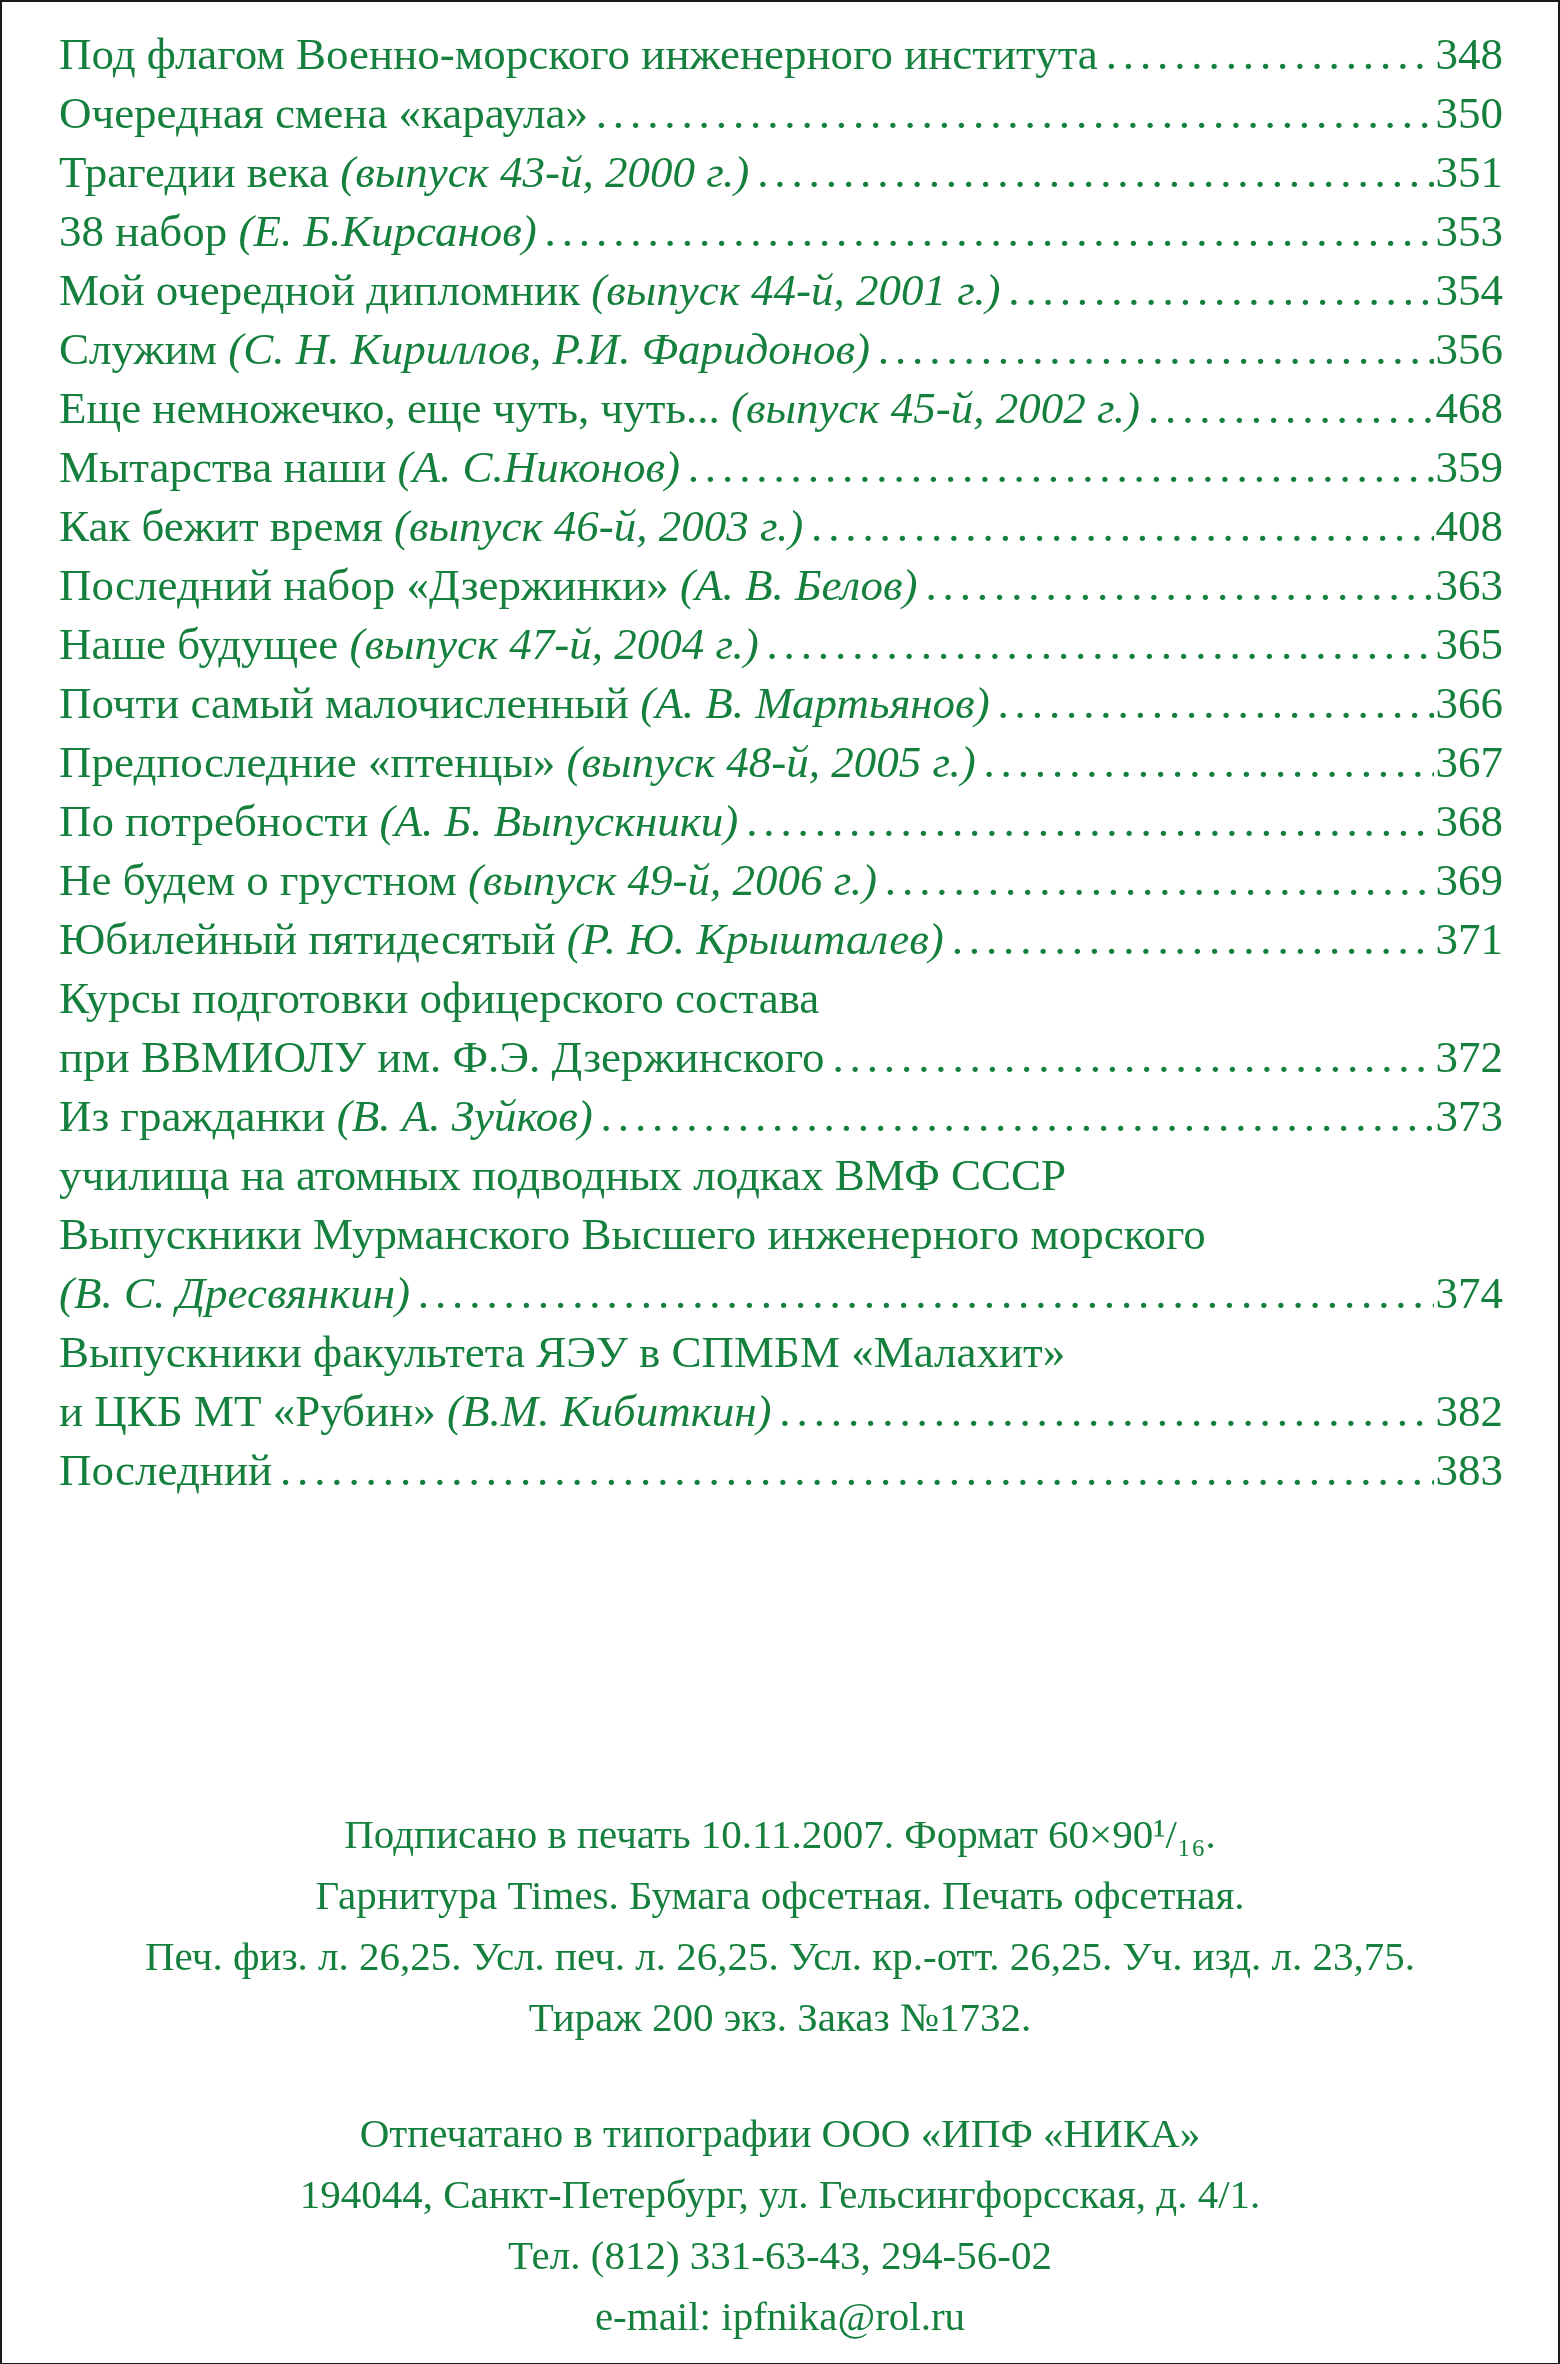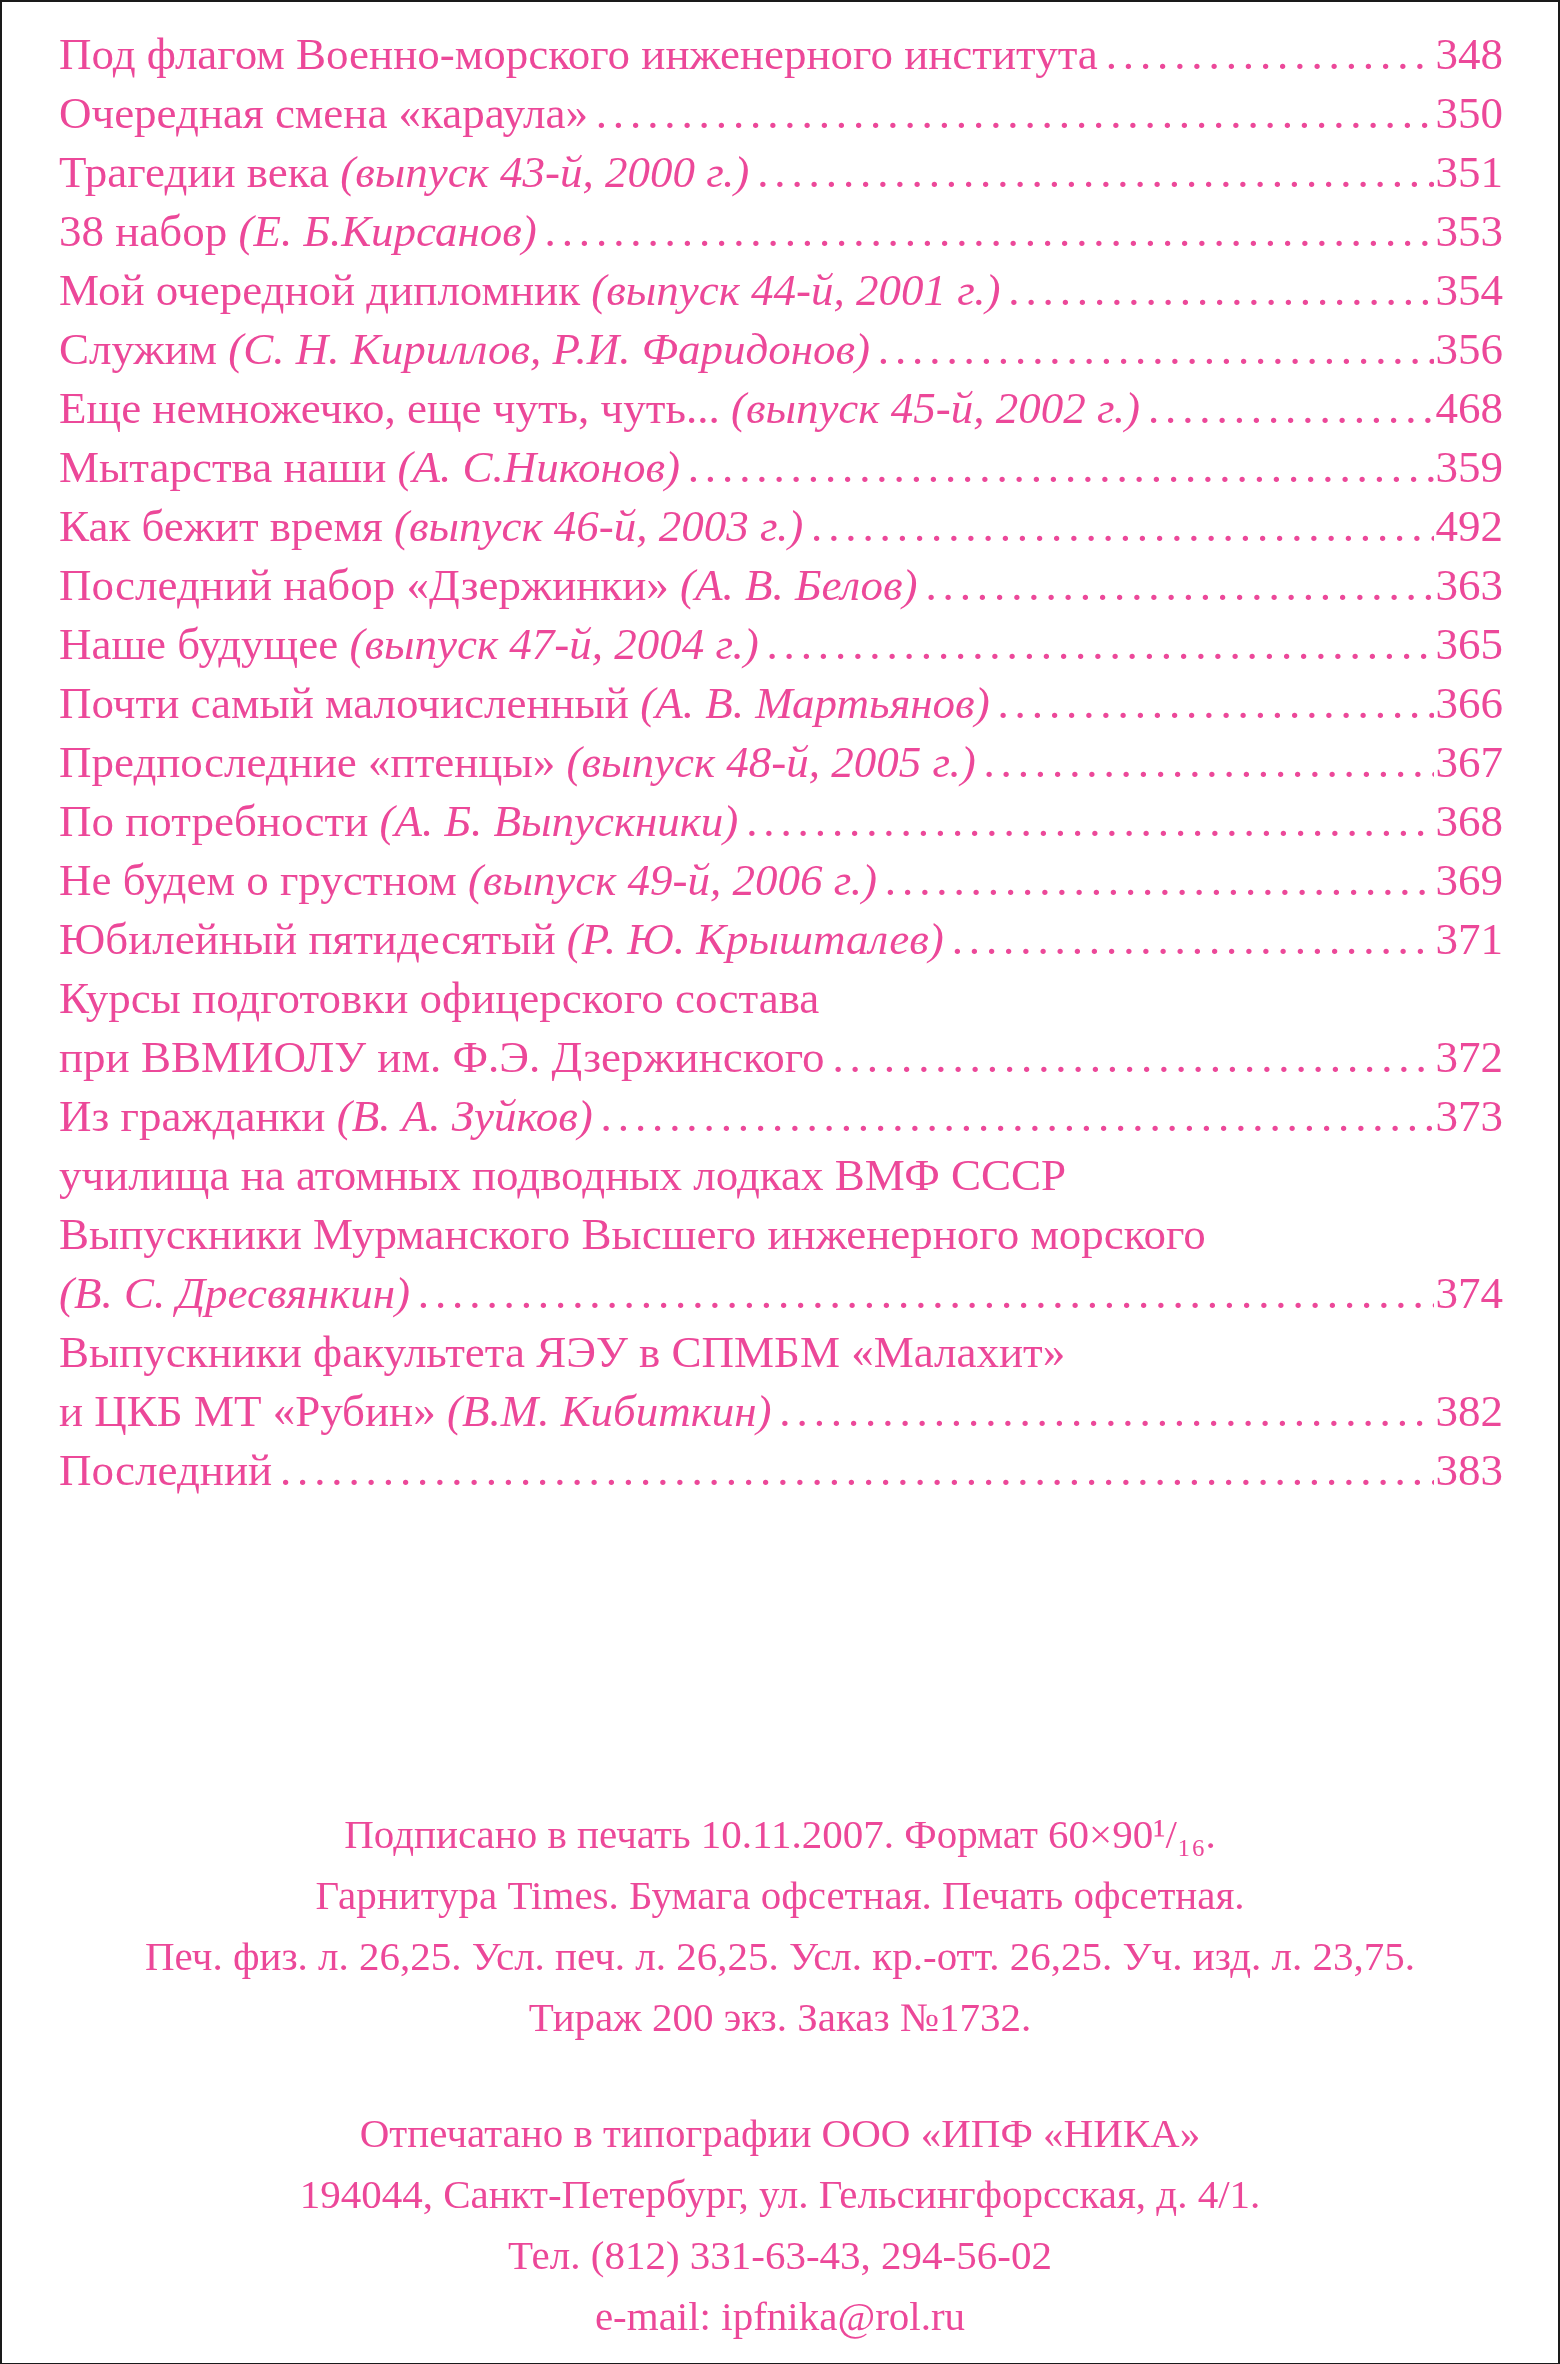--- a/index.html
+++ b/index.html
@@ -8,21 +8,21 @@
     background: #e8e8e8;
   }
   .page {
     position: relative;
     width: 1560px;
     height: 2365px;
     margin: 0 auto;
     background: #ffffff;
     border: 2px solid #1a1a1a;
     box-sizing: border-box;
-    color: #ec4899;
+    color: #15803d;
     font-family: "Liberation Serif", "DejaVu Serif", serif;
     overflow: hidden;
   }
   
   .toc {
     padding: 23.4px 55px 0 57px;
   }
   .toc-line {
     display: flex;
     align-items: baseline;
@@ -109,21 +109,21 @@
         <span class="pgnum">468</span>
       </div>
       <div class="toc-line">
         <span class="toc-text"><span>Мытарства наши </span><span class="it">(А. С.Никонов)</span></span>
         <span class="dots"></span>
         <span class="pgnum">359</span>
       </div>
       <div class="toc-line">
         <span class="toc-text"><span>Как бежит время </span><span class="it">(выпуск 46-й, 2003 г.)</span></span>
         <span class="dots"></span>
-        <span class="pgnum">492</span>
+        <span class="pgnum">408</span>
       </div>
       <div class="toc-line">
         <span class="toc-text"><span>Последний набор «Дзержинки» </span><span class="it">(А. В. Белов)</span></span>
         <span class="dots"></span>
         <span class="pgnum">363</span>
       </div>
       <div class="toc-line">
         <span class="toc-text"><span>Наше будущее </span><span class="it">(выпуск 47-й, 2004 г.)</span></span>
         <span class="dots"></span>
         <span class="pgnum">365</span>

